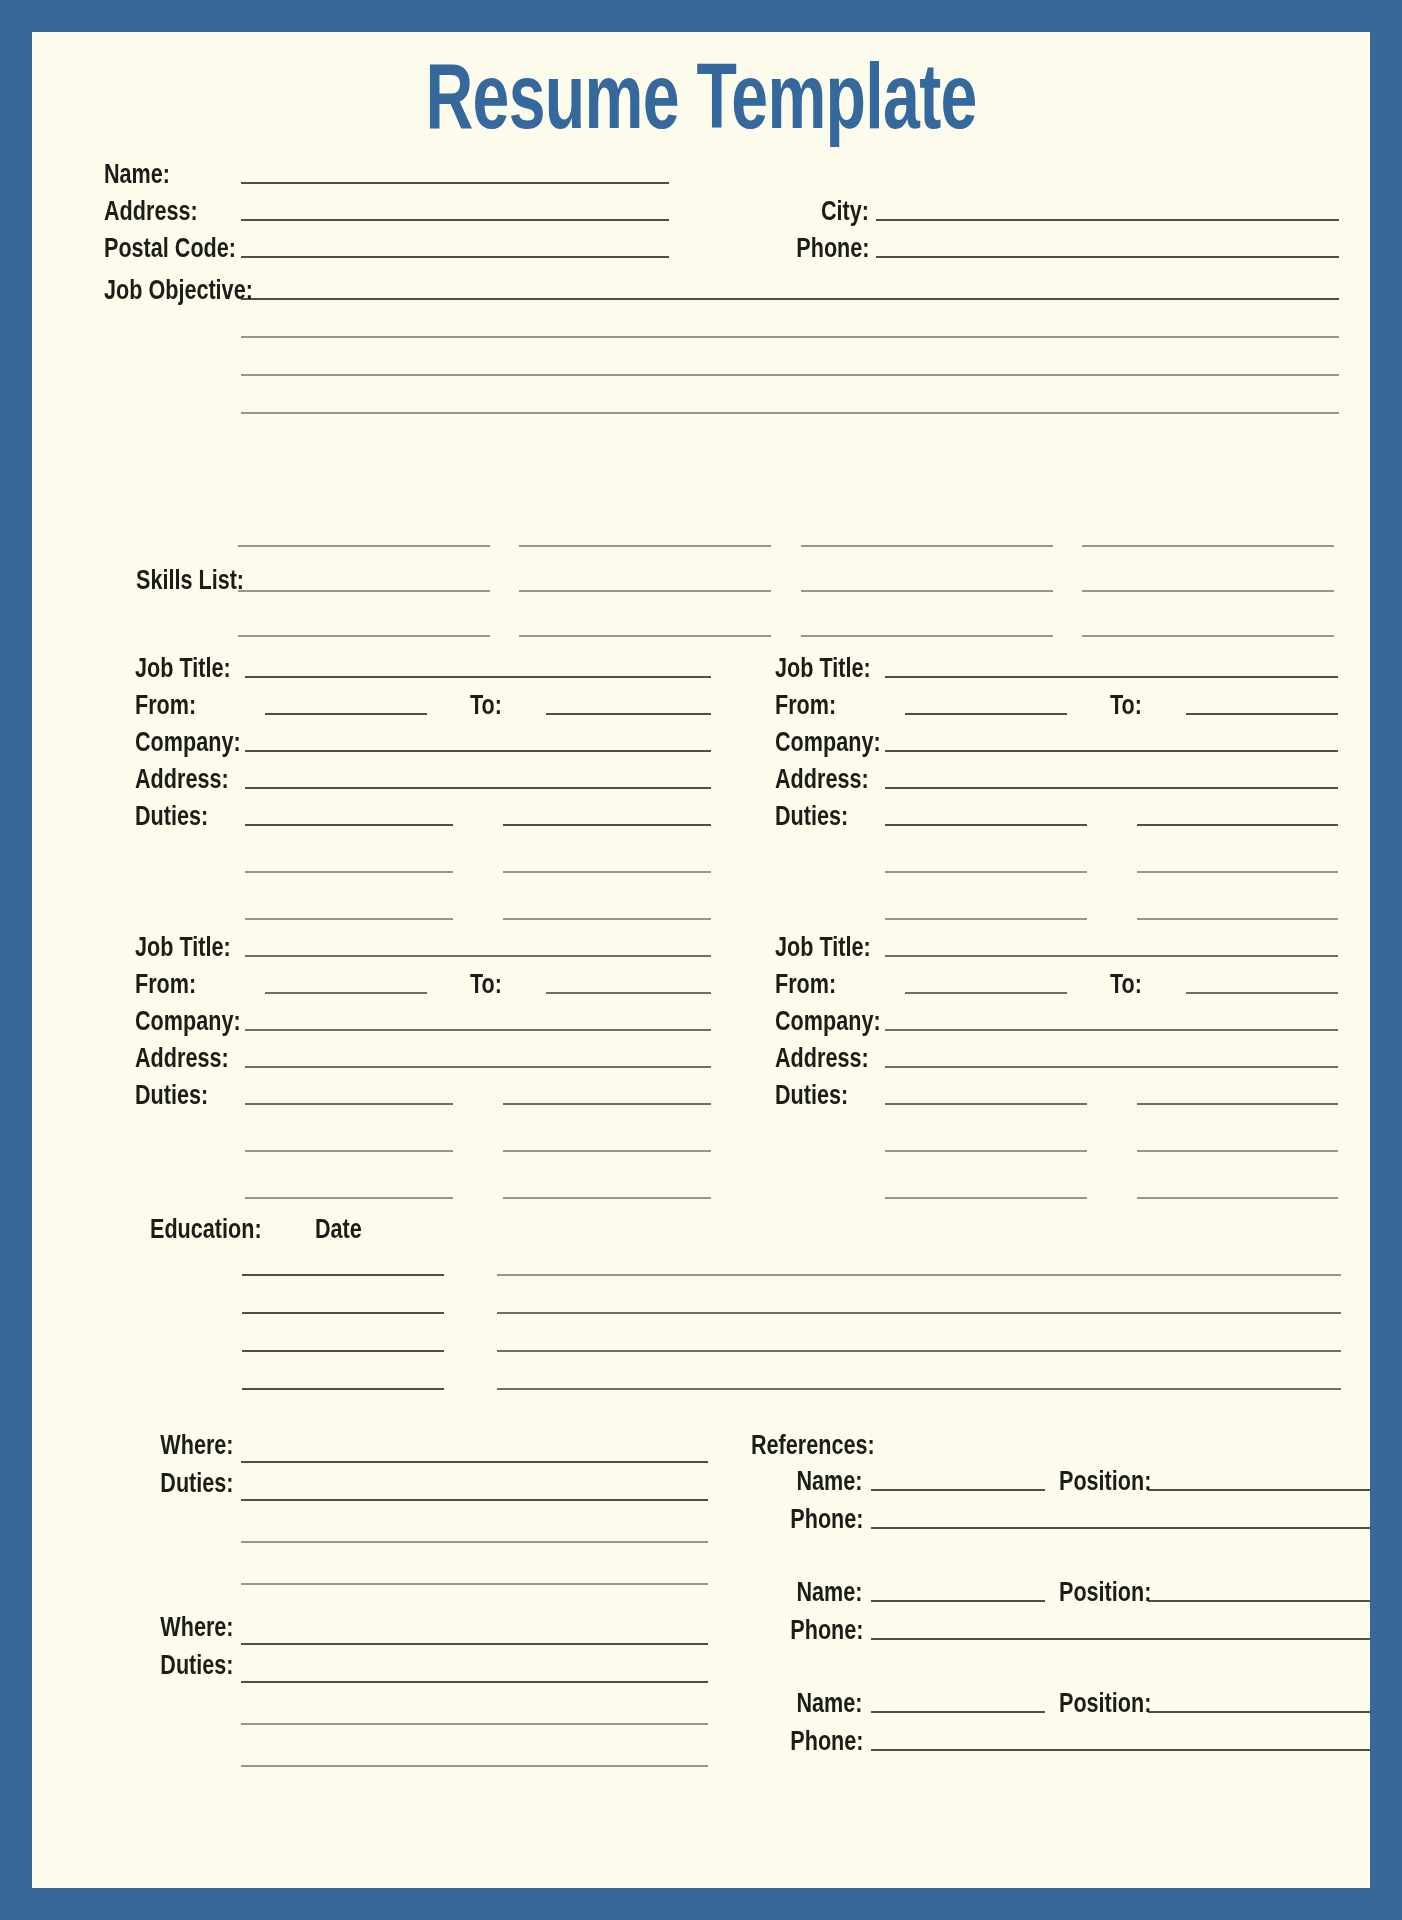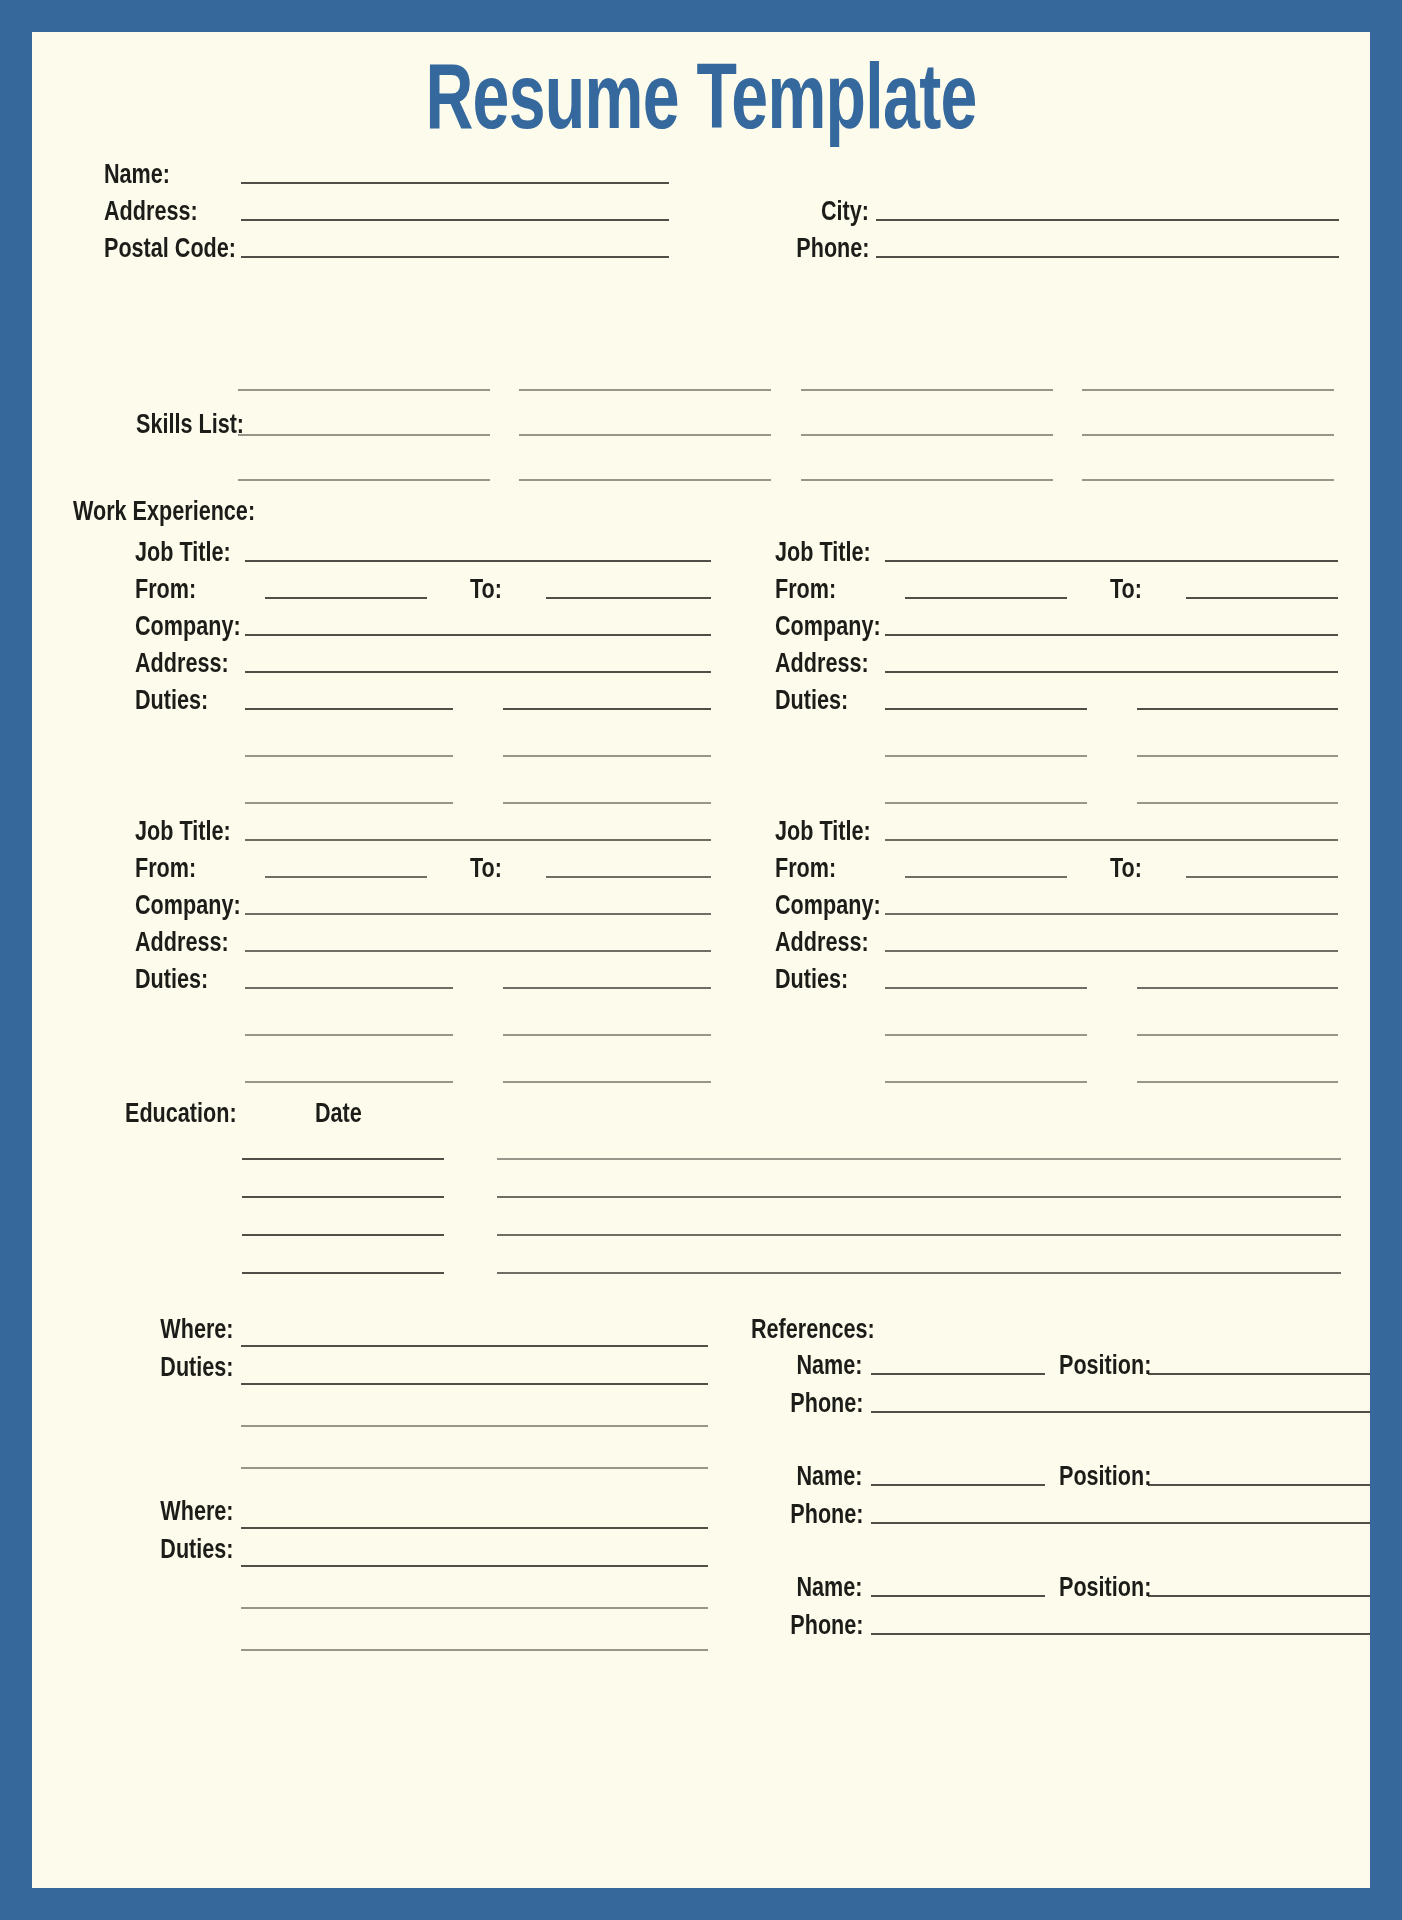--- a/index.html
+++ b/index.html
@@ -64,21 +64,21 @@
   .ln.fromln{width:162px;margin-left:25px;}
   .tolbl{width:110px;text-align:center;}
   .ln.toln{flex:1;margin-left:9px;}
   .ln.d1{flex:1;margin-left:5px;}
   .dspace{width:50px;}
   .ln.d2{flex:1;}
 
   
   .edu{margin-top:10px;}
   .edu-head{display:flex;padding-left:93px;height:29px;align-items:flex-start;}
-  .eh-label{width:190px;}
+  .eh-label{width:190px;text-align:center;}
   .eh-date{width:412px;}
   .eh-course{flex:1;}
   .edu-row{display:grid;grid-template-columns:117px 202px 53px 1fr;height:38px;
            align-items:end;padding:0 29px 0 93px;}
   .edu-row .ln{margin-bottom:6px;}
 
   
   .bottom{display:flex;margin-top:35px;}
   .vol{width:676px;}
   .v-head{padding-left:42px;height:28px;}
@@ -118,20 +118,35 @@
         <span class="ln rfill"></span>
       </div>
       <div class="prow">
         <span class="plbl"><span class="lbl">Postal Code:</span></span>
         <span class="ln w428"></span>
         <span class="rlblc"><span class="lbl lbl-r">Phone:</span></span>
         <span class="ln rfill"></span>
       </div>
     </section>
 
+    <section class="objective">
+      <div class="prow">
+        <span class="plbl"><span class="lbl">Job Objective:</span></span>
+        <span class="ln flex1"></span>
+      </div>
+      <div class="orow">
+          <span class="ln light"></span>
+        </div>
+      <div class="orow">
+          <span class="ln light"></span>
+        </div>
+      <div class="orow">
+          <span class="ln light"></span>
+        </div>
+    </section>
 
     <section class="skills">
       <div class="sk-label"><span class="lbl">Skills List:</span></div>
       <div class="sk-grid">
         <div class="sk-row">
           <span class="ln light"></span>
             <span class="ln light"></span>
             <span class="ln light"></span>
             <span class="ln light"></span>
         </div>
@@ -143,21 +158,20 @@
         </div>
         <div class="sk-row">
           <span class="ln light"></span>
             <span class="ln light"></span>
             <span class="ln light"></span>
             <span class="ln light"></span>
         </div>
       </div>
     </section>
 
-    <div class="we-label"><span class="lbl">Work Experience:</span></div>
 
     <section class="jobs">
       <div class="jobs-row">
 
         <div class="jb-l">
           <div class="jrow">
               <span class="jlbl"><span class="lbl">Job Title:</span></span>
               <span class="ln full"></span>
             </div>
           <div class="jrow">

